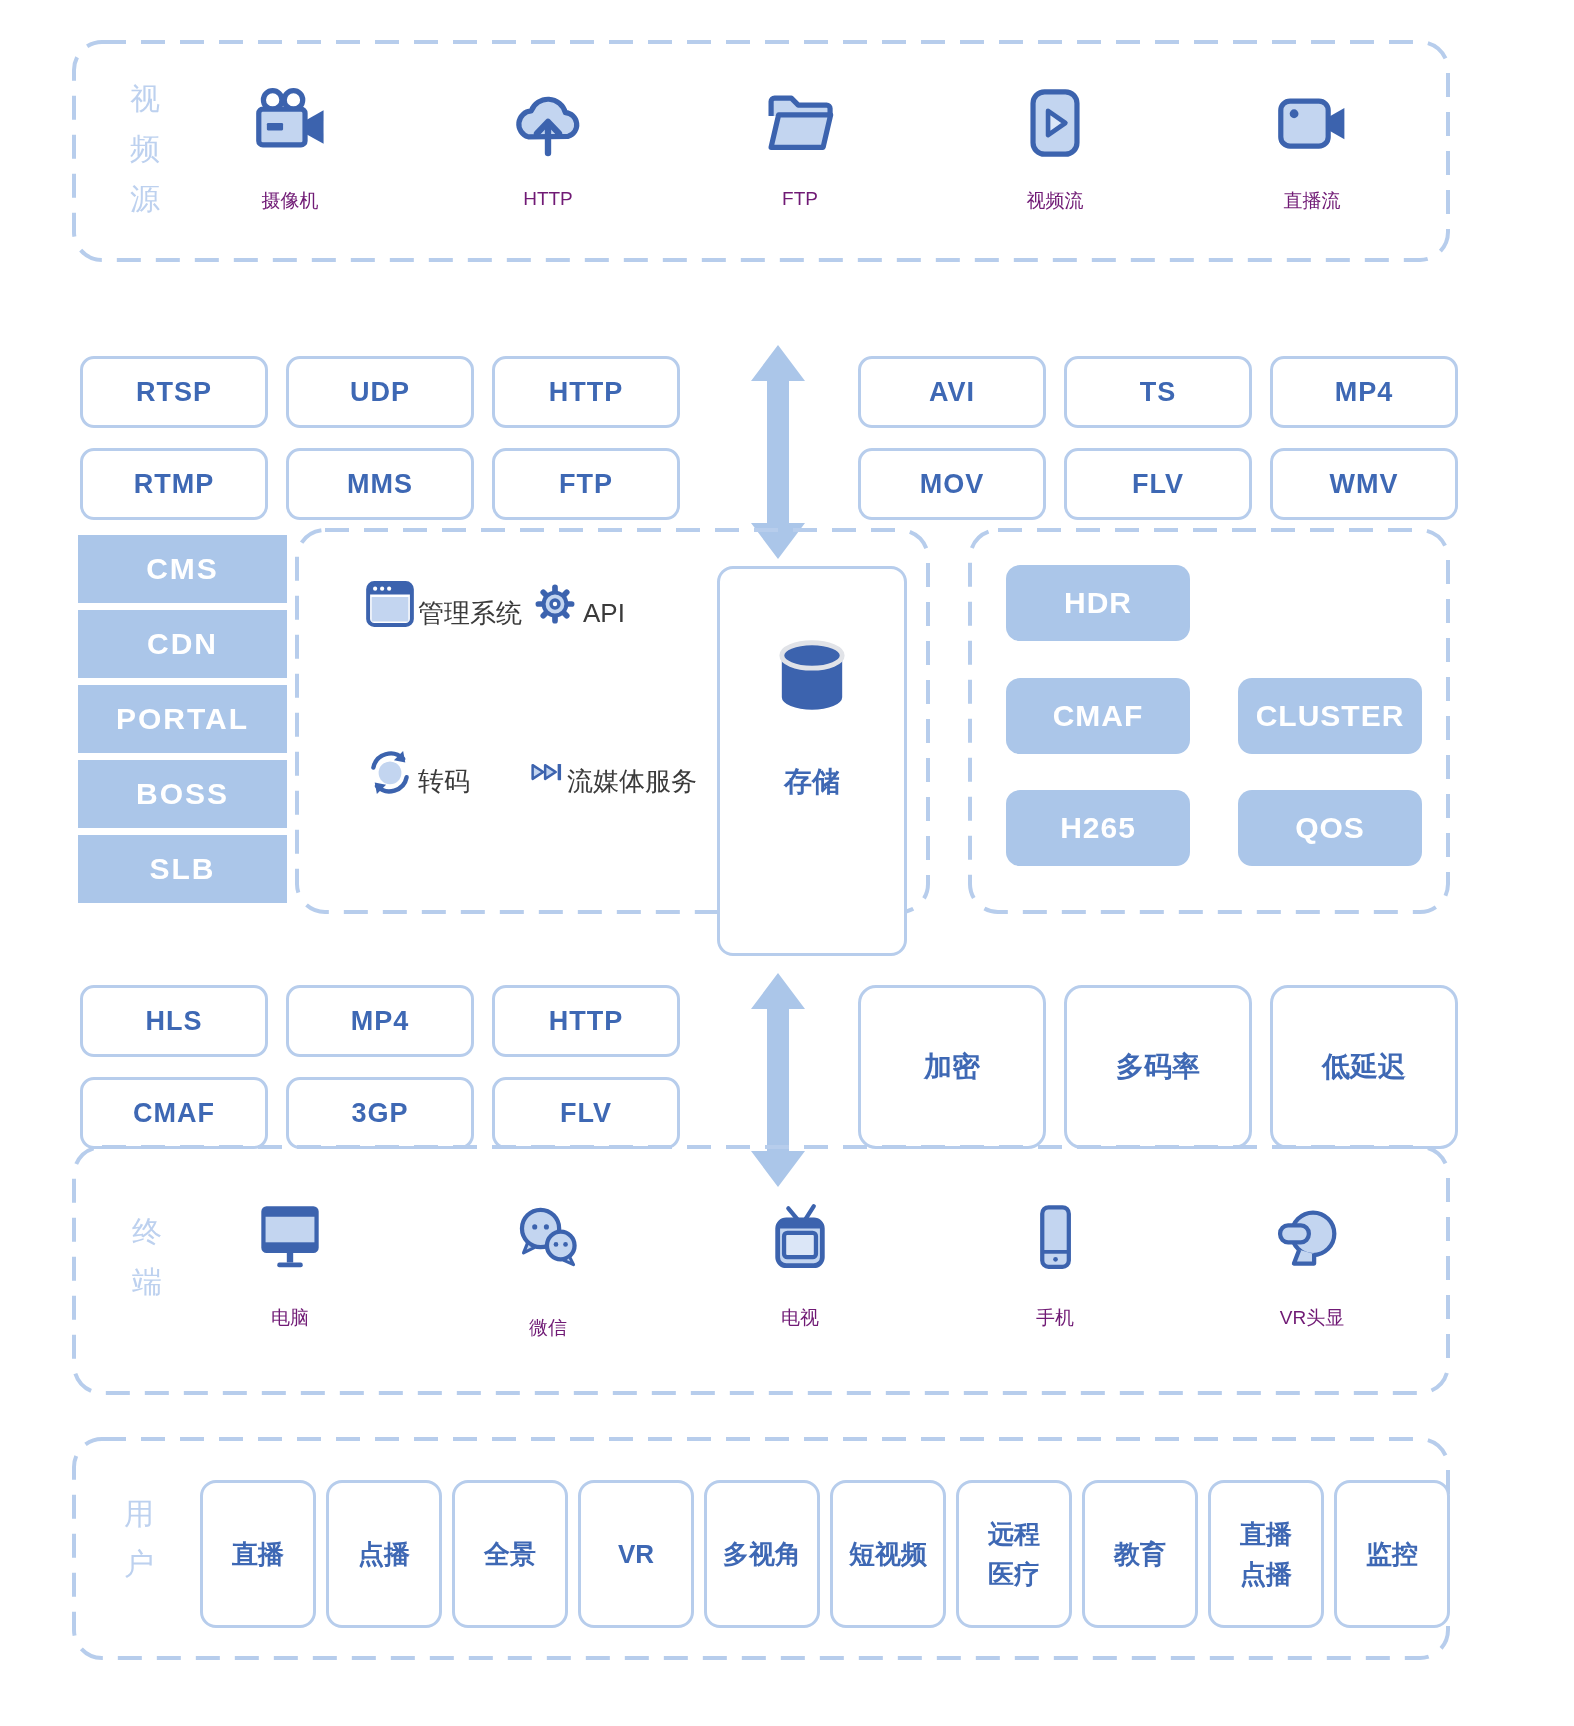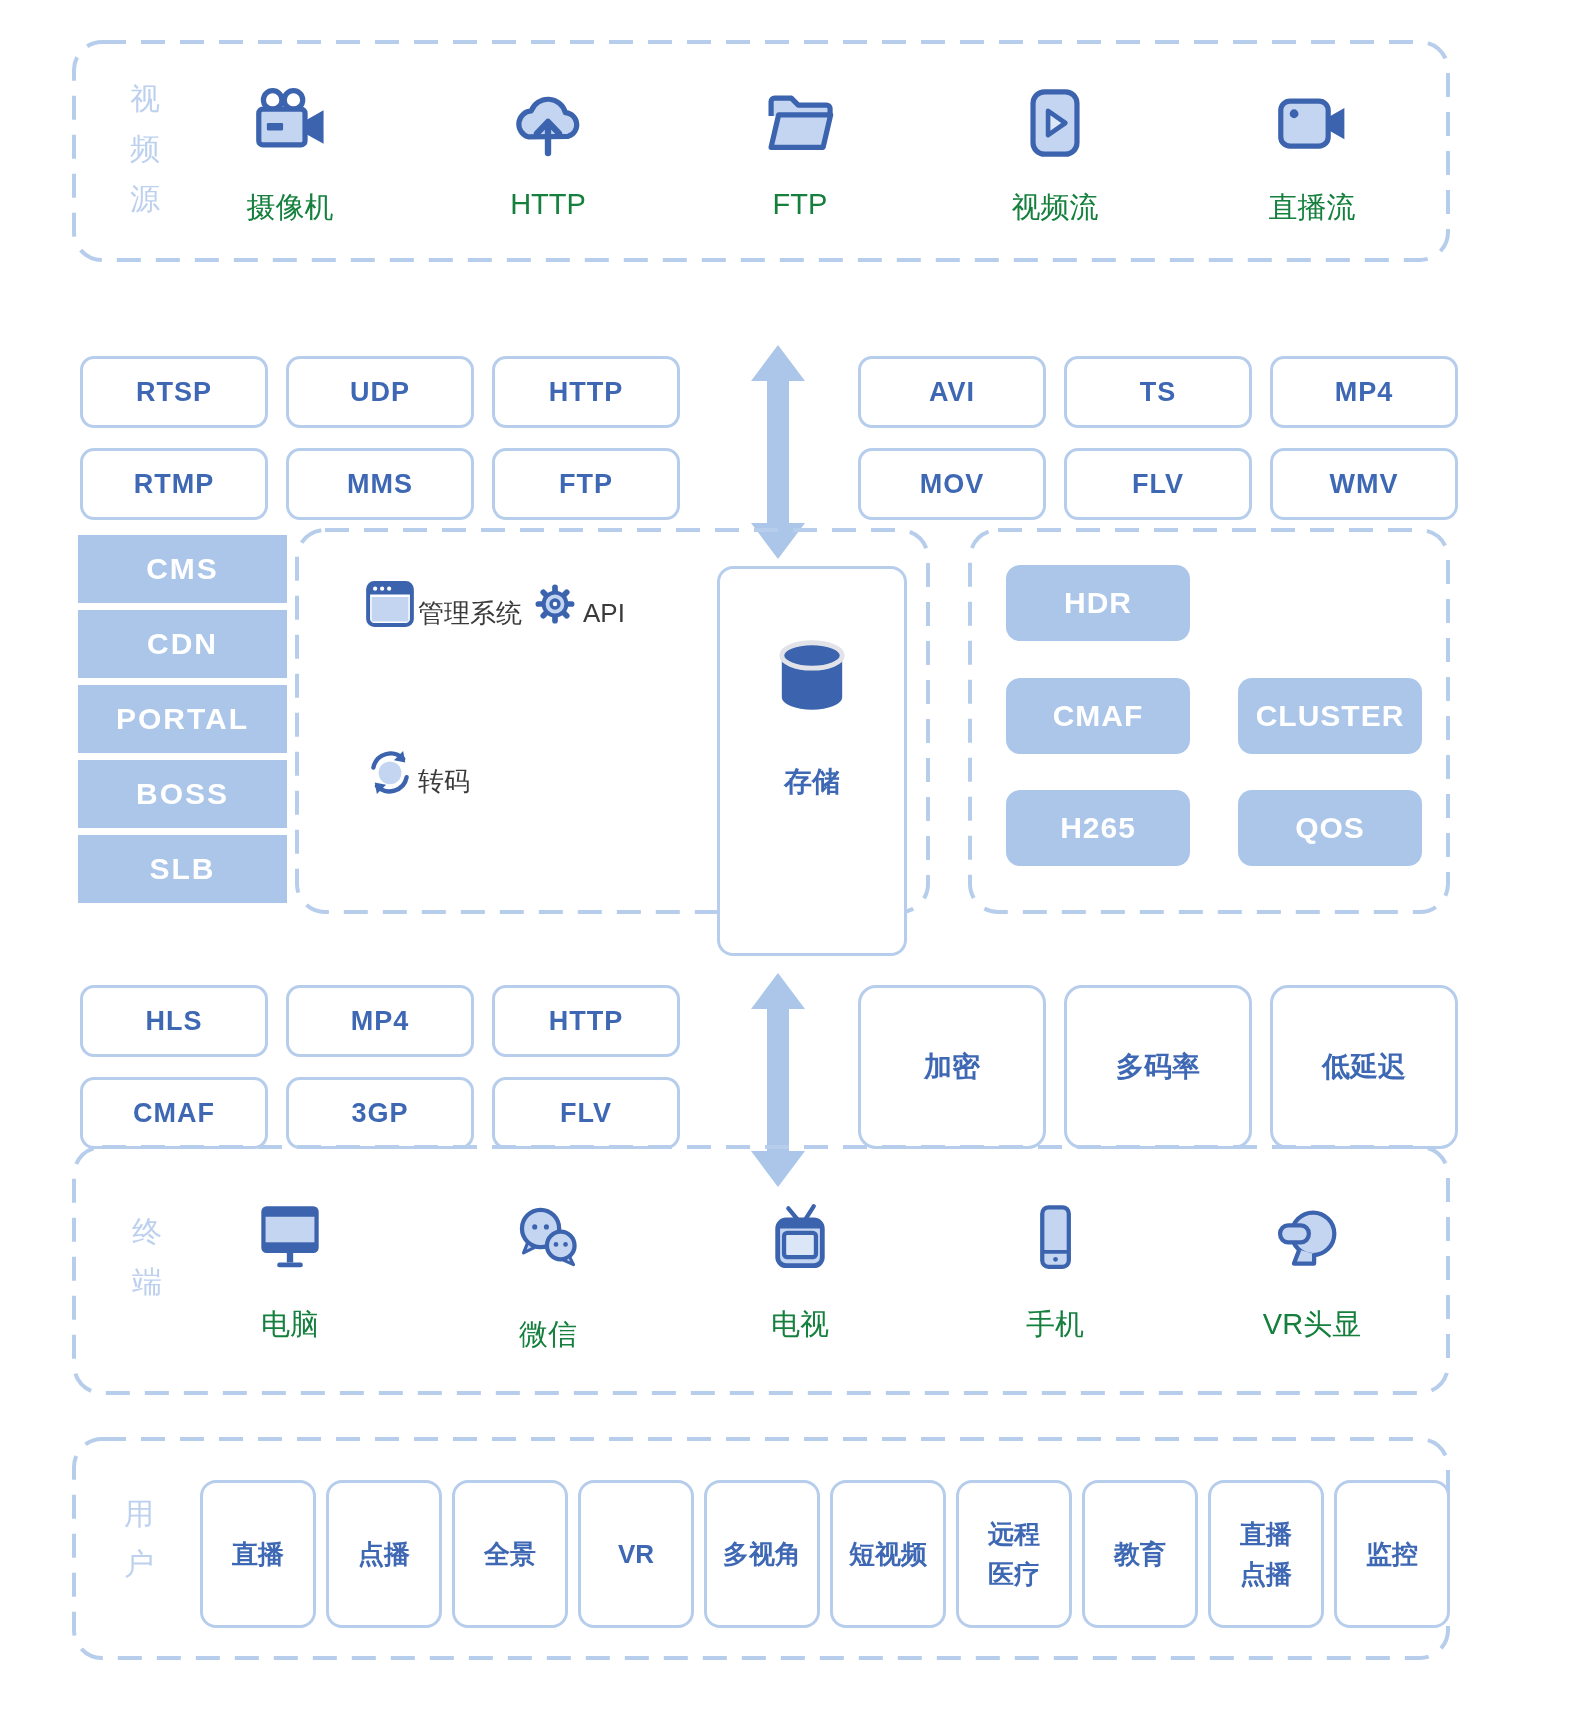--- a/index.html
+++ b/index.html
@@ -5,21 +5,21 @@
   html,body{margin:0;padding:0;background:#fff;}
   .page{position:relative;width:1574px;height:1726px;background:#fff;overflow:hidden;
         font-family:"Liberation Sans","DejaVu Sans",sans-serif;}
   .sect{position:absolute;}
   svg.dash{position:absolute;left:0;top:0;}
   svg.dash rect{fill:none;stroke:#b7cdec;stroke-width:4;stroke-dasharray:24 15;}
   .vlabel{position:absolute;width:38px;text-align:center;word-break:break-all;
           line-height:50px;font-size:30px;font-weight:500;color:#bdd1ef;}
   .item{position:absolute;width:170px;display:flex;flex-direction:column;align-items:center;}
   .item svg{display:block;}
-  .ilabel{margin-top:28px;font-size:29px;font-weight:500;color:#15803d;white-space:nowrap;}
+  .ilabel{margin-top:28px;font-size:19px;font-weight:500;color:#701a75;white-space:nowrap;}
   .fmt{position:absolute;width:182px;height:66px;background:#fff;border:3px solid #b7cdec;
        border-radius:14px;display:flex;align-items:center;justify-content:center;
        color:#3e68b4;font-weight:700;font-size:27px;letter-spacing:1px;}
   .mod{position:absolute;left:78px;width:209px;height:68px;background:#abc6e9;color:#fff;
        display:flex;align-items:center;justify-content:center;font-weight:700;font-size:30px;letter-spacing:2px;}
   .cap{position:absolute;width:184px;height:76px;background:#abc6e9;border-radius:14px;color:#fff;
        display:flex;align-items:center;justify-content:center;font-weight:700;font-size:30px;letter-spacing:1px;}
   .feat{position:absolute;width:182px;height:158px;background:#fff;border:3.5px solid #b7cdec;
         border-radius:18px;display:flex;align-items:center;justify-content:center;
         color:#3e68b4;font-weight:700;font-size:28px;}
@@ -153,20 +153,28 @@
       <svg width="56" height="56" viewBox="0 0 64 64">
         <circle cx="32" cy="33" r="13" fill="#c3d5f0"></circle>
         <path d="M13 27 A20 20 0 0 1 47 17" fill="none" stroke="#3c63ae" stroke-width="5" stroke-linecap="round"></path>
         <path d="M47 8 L49.5 21 L36.5 18.5 Z" fill="#3c63ae"></path>
         <path d="M51 38 A20 20 0 0 1 17 48" fill="none" stroke="#3c63ae" stroke-width="5" stroke-linecap="round"></path>
         <path d="M17 57 L14.5 44 L27.5 46.5 Z" fill="#3c63ae"></path>
       </svg>
       <div class="slabel">转码</div>
     </div>
 
+    <div class="svc" style="left:232px;top:216px">
+      <svg width="56" height="56" viewBox="0 0 64 64">
+        <path d="M9 21 L26 32 L9 43 Z" fill="#c3d5f0" stroke="#3c63ae" stroke-width="4" stroke-linejoin="round"></path>
+        <path d="M29 21 L46 32 L29 43 Z" fill="#c3d5f0" stroke="#3c63ae" stroke-width="4" stroke-linejoin="round"></path>
+        <rect x="49" y="19" width="5.5" height="26" rx="1" fill="#3c63ae"></rect>
+      </svg>
+      <div class="slabel">流媒体服务</div>
+    </div>
 
     <div class="storage" style="left:422px;top:38px;width:184px;height:322px;padding-top:62px">
       <svg width="92" height="92" viewBox="0 0 64 64">
         <path d="M11 17 V46 a21 8.8 0 0 0 42 0 V17 Z" fill="#3c63ae"></path>
         <ellipse cx="32" cy="17" rx="21" ry="8.8" fill="#3c63ae" stroke="#e1e3e8" stroke-width="3.4"></ellipse>
       </svg>
       <div class="slabel">存储</div>
     </div>
   </section>
 

